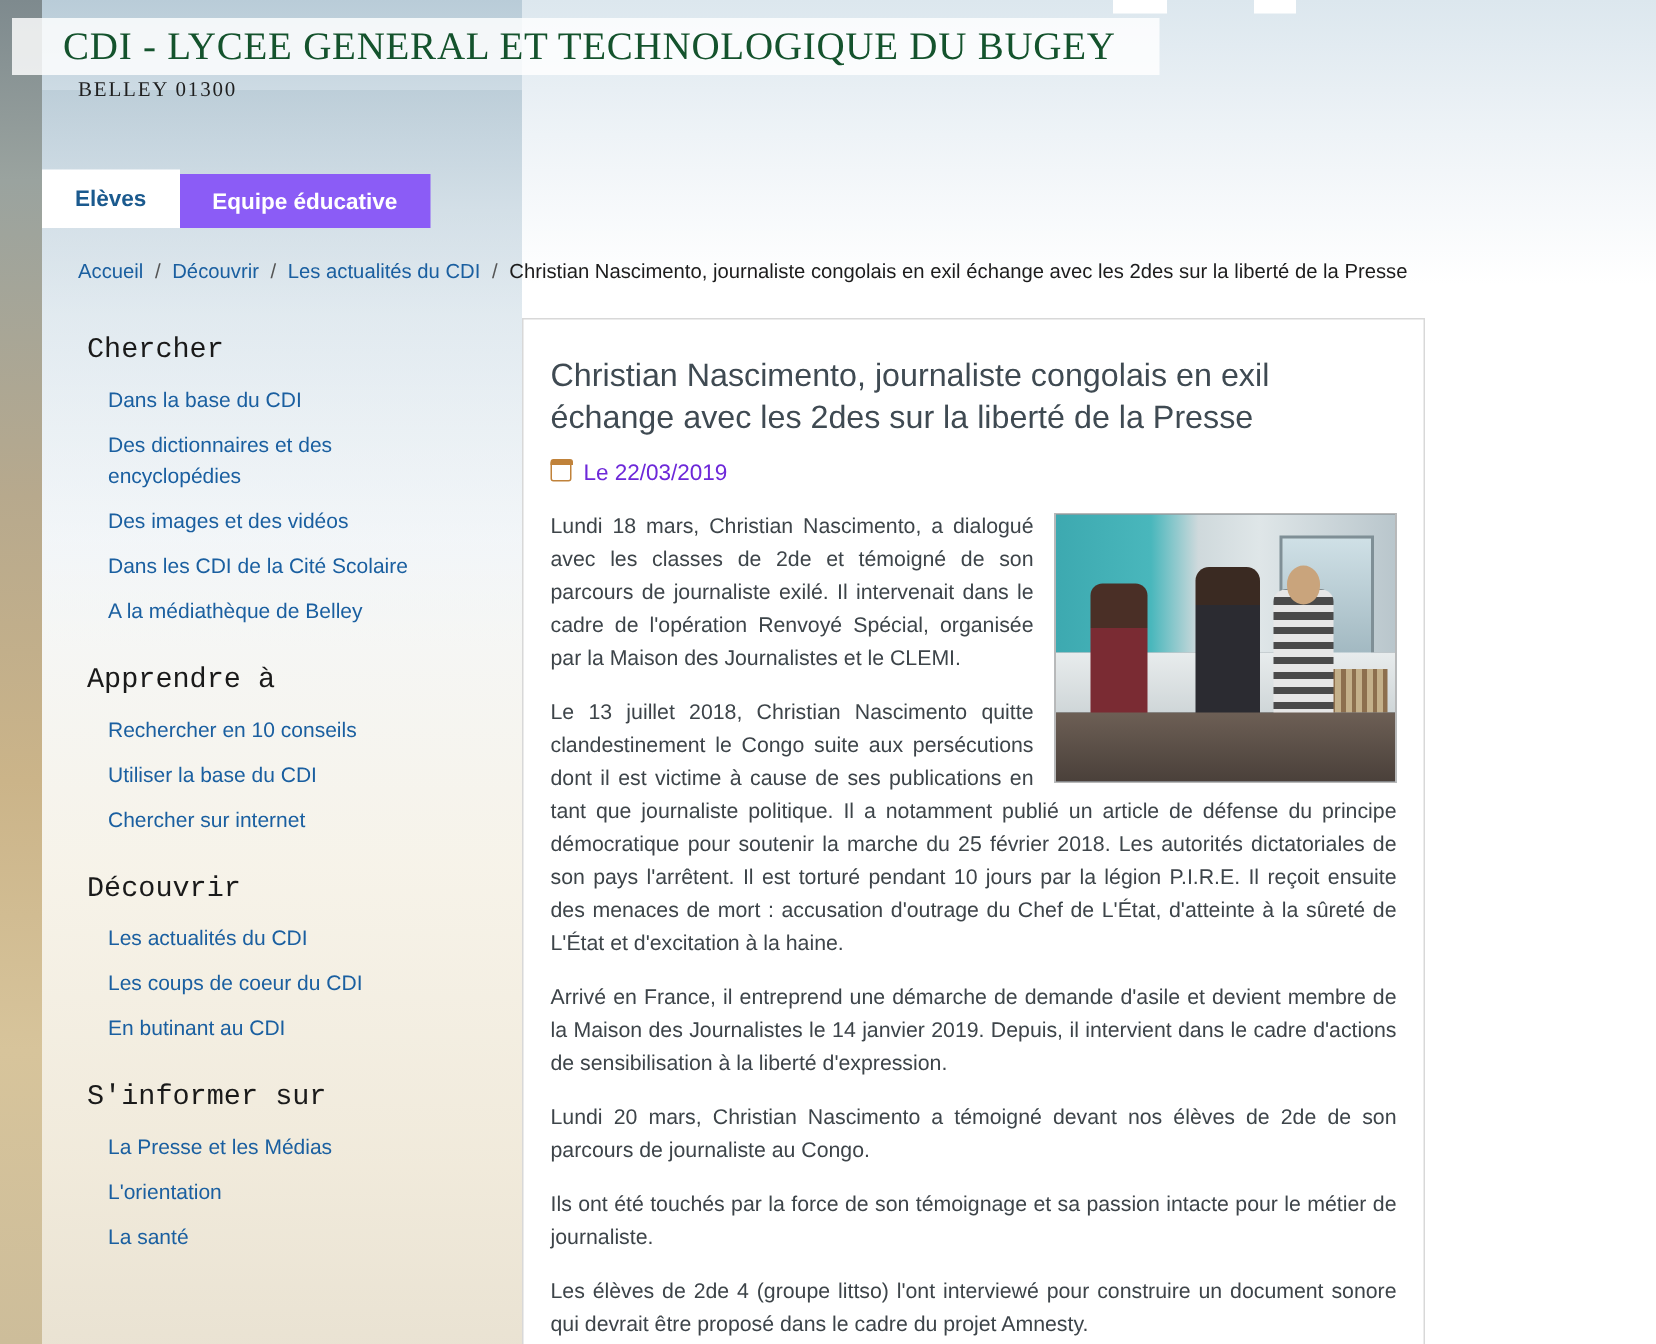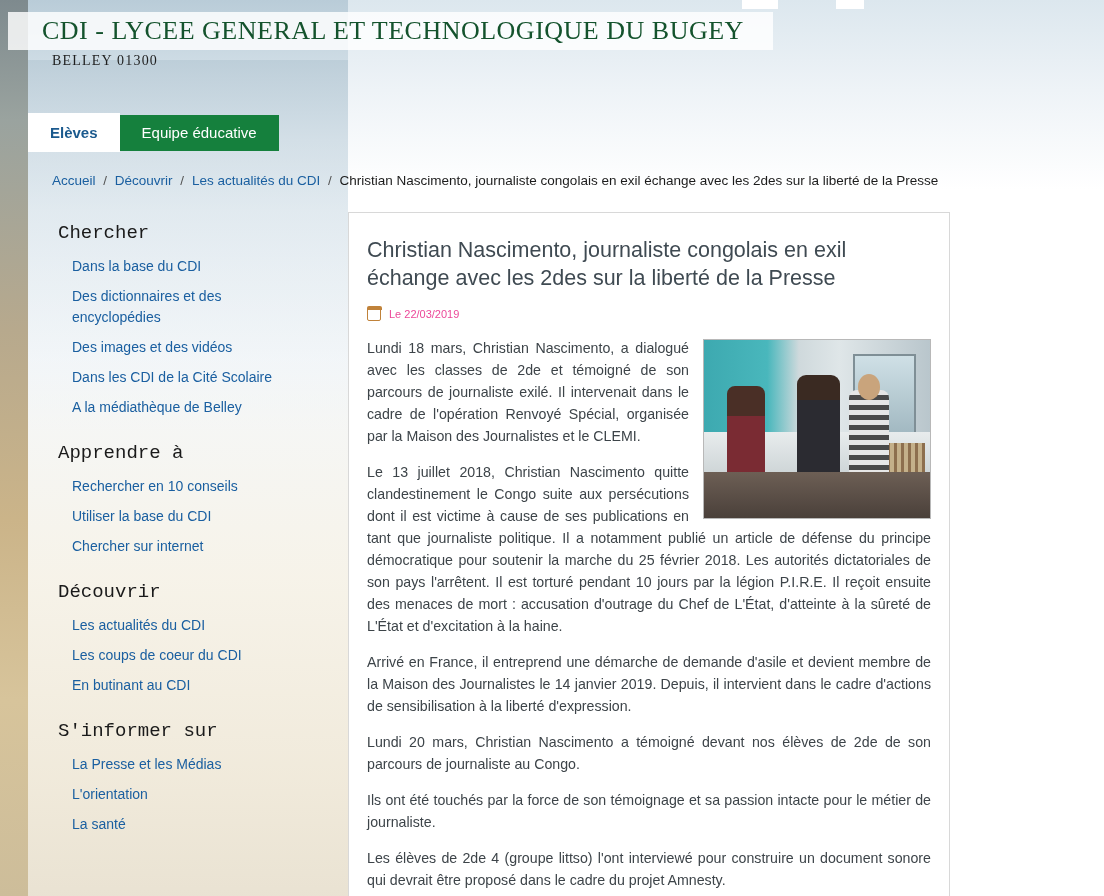--- a/index.html
+++ b/index.html
@@ -111,42 +111,42 @@
     height: 9px;
     background: #ffffff;
   }
 
   
   .tabs {
     position: absolute;
     left: 28px;
     top: 113px;
     display: flex;
-    align-items: center;
+    align-items: flex-end;
   }
   .tab {
     height: 36px;
     display: flex;
     align-items: center;
     justify-content: center;
     padding: 0 22px;
     font-size: 15px;
     font-weight: bold;
     cursor: pointer;
     box-sizing: border-box;
   }
   .tab.active {
     background: #ffffff;
     color: #1b5a8e;
     height: 39px;
   }
   .tab.inactive {
-    background: #15803d;
+    background: #8b5cf6;
     color: #ffffff;
-    font-weight: normal;
+    font-weight: bold;
   }
 
   
   .breadcrumb {
     position: absolute;
     left: 52px;
     top: 173px;
     font-size: 13.5px;
     color: #2a2a2a;
     white-space: nowrap;
@@ -197,24 +197,23 @@
   }
   .article h1 {
     margin: 0 0 14px 0;
     font-size: 21.5px;
     font-weight: normal;
     color: #3f4a52;
     line-height: 1.3;
   }
   .article-date {
     display: flex;
-    align-items: center;
     gap: 8px;
-    font-size: 11px;
-    color: #ec4899;
+    font-size: 15px;
+    color: #6d28d9;
     margin-bottom: 16px;
   }
   .cal-icon {
     display: inline-block;
     width: 14px;
     height: 14px;
     position: relative;
     border: 1.5px solid #c0823a;
     border-radius: 2px;
     box-sizing: border-box;

